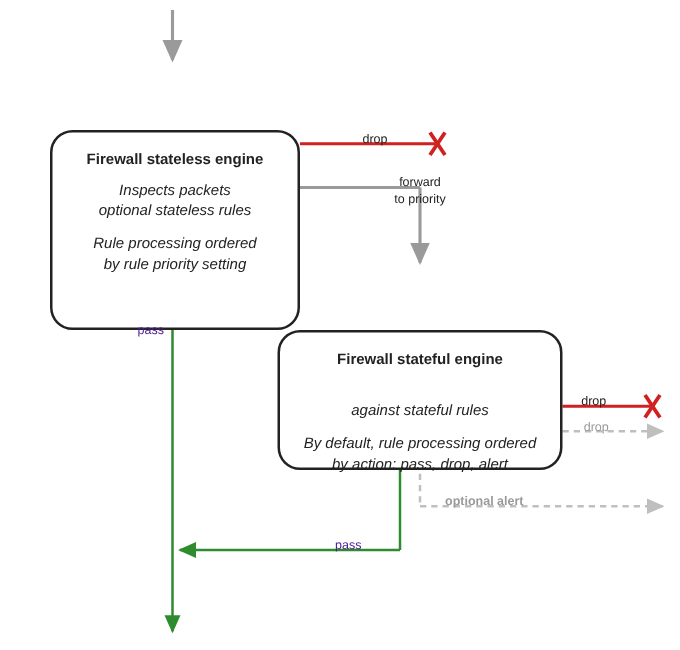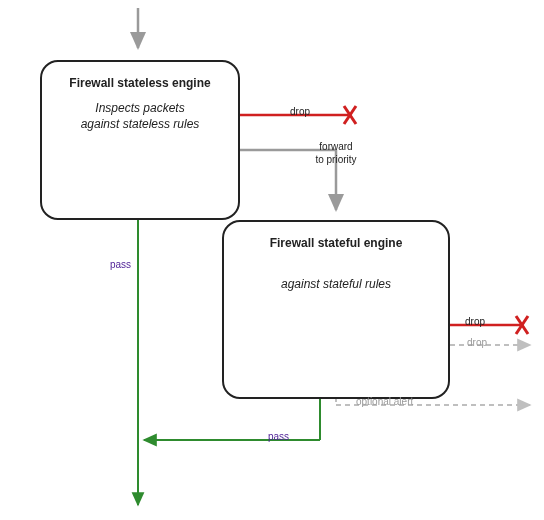--- a/index.html
+++ b/index.html
@@ -16,20 +16,21 @@
     height: 520px;
   }
   .box {
     position: absolute;
     border: 2px solid #222;
     border-radius: 18px;
     background: #fff;
     text-align: center;
     padding: 14px 10px;
     box-sizing: border-box;
+    margin-top: 44px;
   }
   .box .title {
     font-weight: bold;
     margin-bottom: 10px;
   }
   .box .para {
     margin-bottom: 10px;
     line-height: 1.35;
     font-style: italic;
   }
@@ -82,36 +83,44 @@
     <line x1="336" y1="405" x2="530" y2="405" stroke="#bfbfbf" stroke-width="2" stroke-dasharray="5,4" marker-end="url(#arrow-lightgray)"></line>
 
     <line x1="320" y1="370" x2="320" y2="440" stroke="#2e8b2e" stroke-width="2"></line>
     <line x1="320" y1="440" x2="144" y2="440" stroke="#2e8b2e" stroke-width="2" marker-end="url(#arrow-green)"></line>
   </svg>
 
   <div class="box" style="left:40px; top:60px; width:200px; height:160px;">
     <div class="title">Firewall stateless engine</div>
     <div class="para">
       <span>Inspects packets</span><br>
-      <span>against stateless rules</span>
+      <span>optional stateless rules</span>
+    </div>
+    <div class="para">
+      <span>Rule processing ordered</span><br>
+      <span>by rule priority setting</span>
     </div>
   </div>
 
-  <div class="box" style="left:222px; top:220px; width:228px; height:179px;">
+  <div class="box" style="left:222px; top:220px; width:228px; height:112px;">
     <div class="title">Firewall stateful engine</div>
     <div class="para">
       <br>
       <span>against stateful rules</span>
+    </div>
+    <div class="para">
+      <span>By default, rule processing ordered</span><br>
+      <span>by action: pass, drop, alert</span>
     </div>
   </div>
 
   <div class="label" style="left:290px; top:105px;">drop</div>
   <div class="label" style="left:300px; top:140px; width:72px;">
     <span>forward</span><br>
     <span>to priority</span>
   </div>
   <div class="label green" style="left:110px; top:258px;">pass</div>
   <div class="label" style="left:465px; top:315px;">drop</div>
   <div class="label gray" style="left:467px; top:336px;">drop</div>
-  <div class="label gray" style="left:356px; top:395px;">optional alert</div>
+  <div class="label gray" style="left:356px; top:395px;font-weight:bold;">optional alert</div>
   <div class="label green" style="left:268px; top:430px;">pass</div>
 
 </div>
 
 </body></html>

